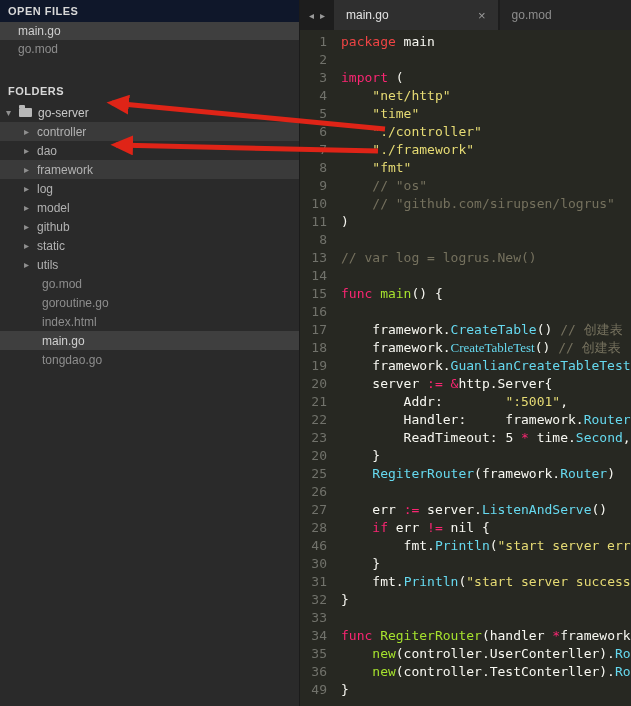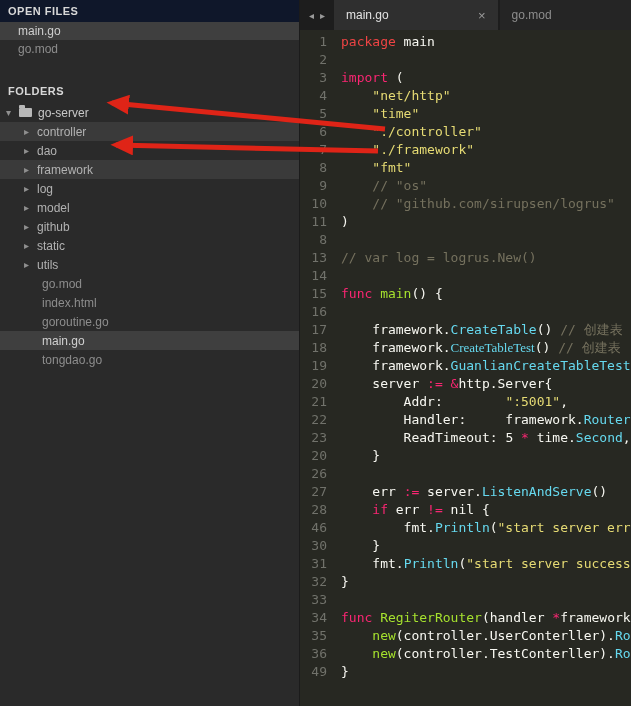--- a/index.html
+++ b/index.html
@@ -100,24 +100,24 @@
           <span>static</span>
         </div>
         <div class="sb-row tree-row tree-folder">
           <span class="tri">▸</span>
           <span>utils</span>
         </div>
         <div class="sb-row tree-row tree-file">
           <span>go.mod</span>
         </div>
         <div class="sb-row tree-row tree-file">
-          <span>index.html</span>
+          <span>goroutine.go</span>
         </div>
         <div class="sb-row tree-row tree-file">
-          <span>goroutine.go</span>
+          <span>index.html</span>
         </div>
         <div class="sb-row tree-row tree-file selected">
           <span>main.go</span>
         </div>
         <div class="sb-row tree-row tree-file">
           <span>tongdao.go</span>
         </div>
       </div>
   </aside>
 
@@ -155,20 +155,21 @@
         <div class="line"><span class="ln">15</span><span class="lt"><span style="color: rgb(249, 38, 114);">func</span><span style="color: rgb(166, 226, 46);"> main</span><span style="color: rgb(248, 248, 242);">() {</span></span></div>
         <div class="line"><span class="ln">16</span></div>
         <div class="line"><span class="ln">17</span><span class="lt"><span style="color: rgb(248, 248, 242);">    framework.</span><span style="color: rgb(102, 217, 239);">CreateTable</span><span style="color: rgb(248, 248, 242);">() </span><span style="color: rgb(117, 113, 94);">// 创建表</span></span></div>
         <div class="line"><span class="ln">18</span><span class="lt"><span style="color: rgb(248, 248, 242);">    framework.</span><span style="color: rgb(102, 217, 239); font-family: Liberation Serif, serif;">CreateTableTest</span><span style="color: rgb(248, 248, 242);">() </span><span style="color: rgb(117, 113, 94);">// 创建表</span></span></div>
         <div class="line"><span class="ln">19</span><span class="lt"><span style="color: rgb(248, 248, 242);">    framework.</span><span style="color: rgb(102, 217, 239);">GuanlianCreateTableTest</span><span style="color: rgb(248, 248, 242);">()</span></span></div>
         <div class="line"><span class="ln">20</span><span class="lt"><span style="color: rgb(248, 248, 242);">    server </span><span style="color: rgb(249, 38, 114);">:=</span><span style="color: rgb(248, 248, 242);"> </span><span style="color: rgb(249, 38, 114);">&amp;</span><span style="color: rgb(248, 248, 242);">http.Server{</span></span></div>
         <div class="line"><span class="ln">21</span><span class="lt"><span style="color: rgb(248, 248, 242);">        Addr:        </span><span style="color: rgb(230, 219, 116);">":5001"</span><span style="color: rgb(248, 248, 242);">,</span></span></div>
         <div class="line"><span class="ln">22</span><span class="lt"><span style="color: rgb(248, 248, 242);">        Handler:     framework.</span><span style="color: rgb(102, 217, 239);">Router</span><span style="color: rgb(248, 248, 242);">,</span></span></div>
         <div class="line"><span class="ln">23</span><span class="lt"><span style="color: rgb(248, 248, 242);">        ReadTimeout: </span><span style="color: rgb(248, 248, 242);">5</span><span style="color: rgb(248, 248, 242);"> </span><span style="color: rgb(249, 38, 114);">*</span><span style="color: rgb(248, 248, 242);"> time.</span><span style="color: rgb(102, 217, 239);">Second</span><span style="color: rgb(248, 248, 242);">,</span></span></div>
         <div class="line"><span class="ln">20</span><span class="lt"><span style="color: rgb(248, 248, 242);">    }</span></span></div>
+        <div class="line"><span class="ln">25</span><span class="lt"><span style="color: rgb(248, 248, 242);">    </span><span style="color: rgb(102, 217, 239);">RegiterRouter</span><span style="color: rgb(248, 248, 242);">(framework.</span><span style="color: rgb(102, 217, 239);">Router</span><span style="color: rgb(248, 248, 242);">)</span></span></div>
         <div class="line"><span class="ln">26</span><span class="lt"></span></div>
         <div class="line"><span class="ln">27</span><span class="lt"><span style="color: rgb(248, 248, 242);">    err </span><span style="color: rgb(249, 38, 114);">:=</span><span style="color: rgb(248, 248, 242);"> server.</span><span style="color: rgb(102, 217, 239);">ListenAndServe</span><span style="color: rgb(248, 248, 242);">()</span></span></div>
         <div class="line"><span class="ln">28</span><span class="lt"><span style="color: rgb(248, 248, 242);">    </span><span style="color: rgb(249, 38, 114);">if</span><span style="color: rgb(248, 248, 242);"> err </span><span style="color: rgb(249, 38, 114);">!=</span><span style="color: rgb(248, 248, 242);"> </span><span style="color: rgb(248, 248, 242);">nil</span><span style="color: rgb(248, 248, 242);"> {</span></span></div>
         <div class="line"><span class="ln">46</span><span class="lt"><span style="color: rgb(248, 248, 242);">        fmt.</span><span style="color: rgb(102, 217, 239);">Println</span><span style="color: rgb(248, 248, 242);">(</span><span style="color: rgb(230, 219, 116);">"start server error"</span></span></div>
         <div class="line"><span class="ln">30</span><span class="lt"><span style="color: rgb(248, 248, 242);">    }</span></span></div>
         <div class="line"><span class="ln">31</span><span class="lt"><span style="color: rgb(248, 248, 242);">    fmt.</span><span style="color: rgb(102, 217, 239);">Println</span><span style="color: rgb(248, 248, 242);">(</span><span style="color: rgb(230, 219, 116);">"start server success"</span></span></div>
         <div class="line"><span class="ln">32</span><span class="lt"><span style="color: rgb(248, 248, 242);">}</span></span></div>
         <div class="line"><span class="ln">33</span><span class="lt"></span></div>
         <div class="line"><span class="ln">34</span><span class="lt"><span style="color: rgb(249, 38, 114);">func</span><span style="color: rgb(166, 226, 46);"> RegiterRouter</span><span style="color: rgb(248, 248, 242);">(handler </span><span style="color: rgb(249, 38, 114);">*</span><span style="color: rgb(248, 248, 242);">framework.FrameWork) {</span></span></div>
         <div class="line"><span class="ln">35</span><span class="lt"><span style="color: rgb(248, 248, 242);">    </span><span style="color: rgb(166, 226, 46);">new</span><span style="color: rgb(248, 248, 242);">(controller.UserConterller).</span><span style="color: rgb(102, 217, 239);">Router</span></span></div>

